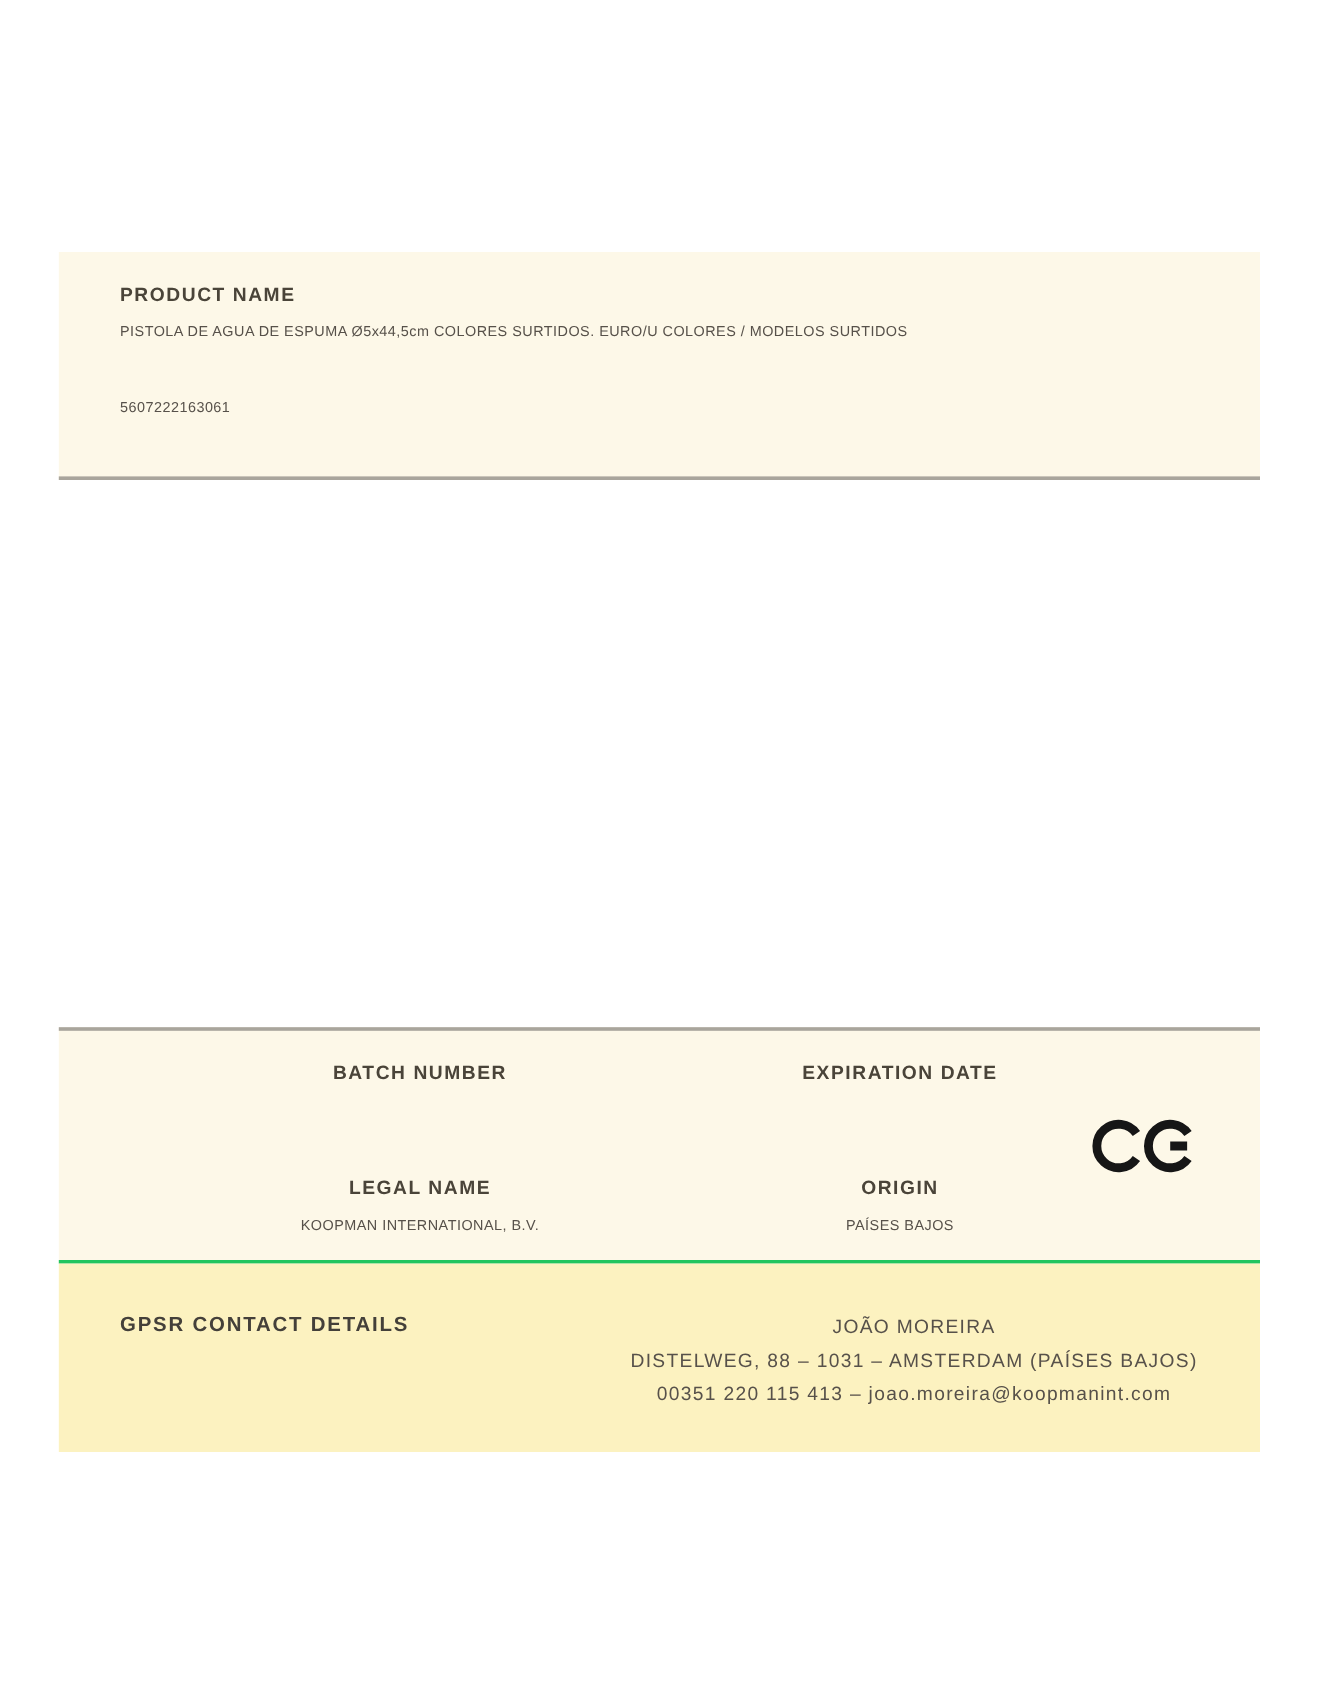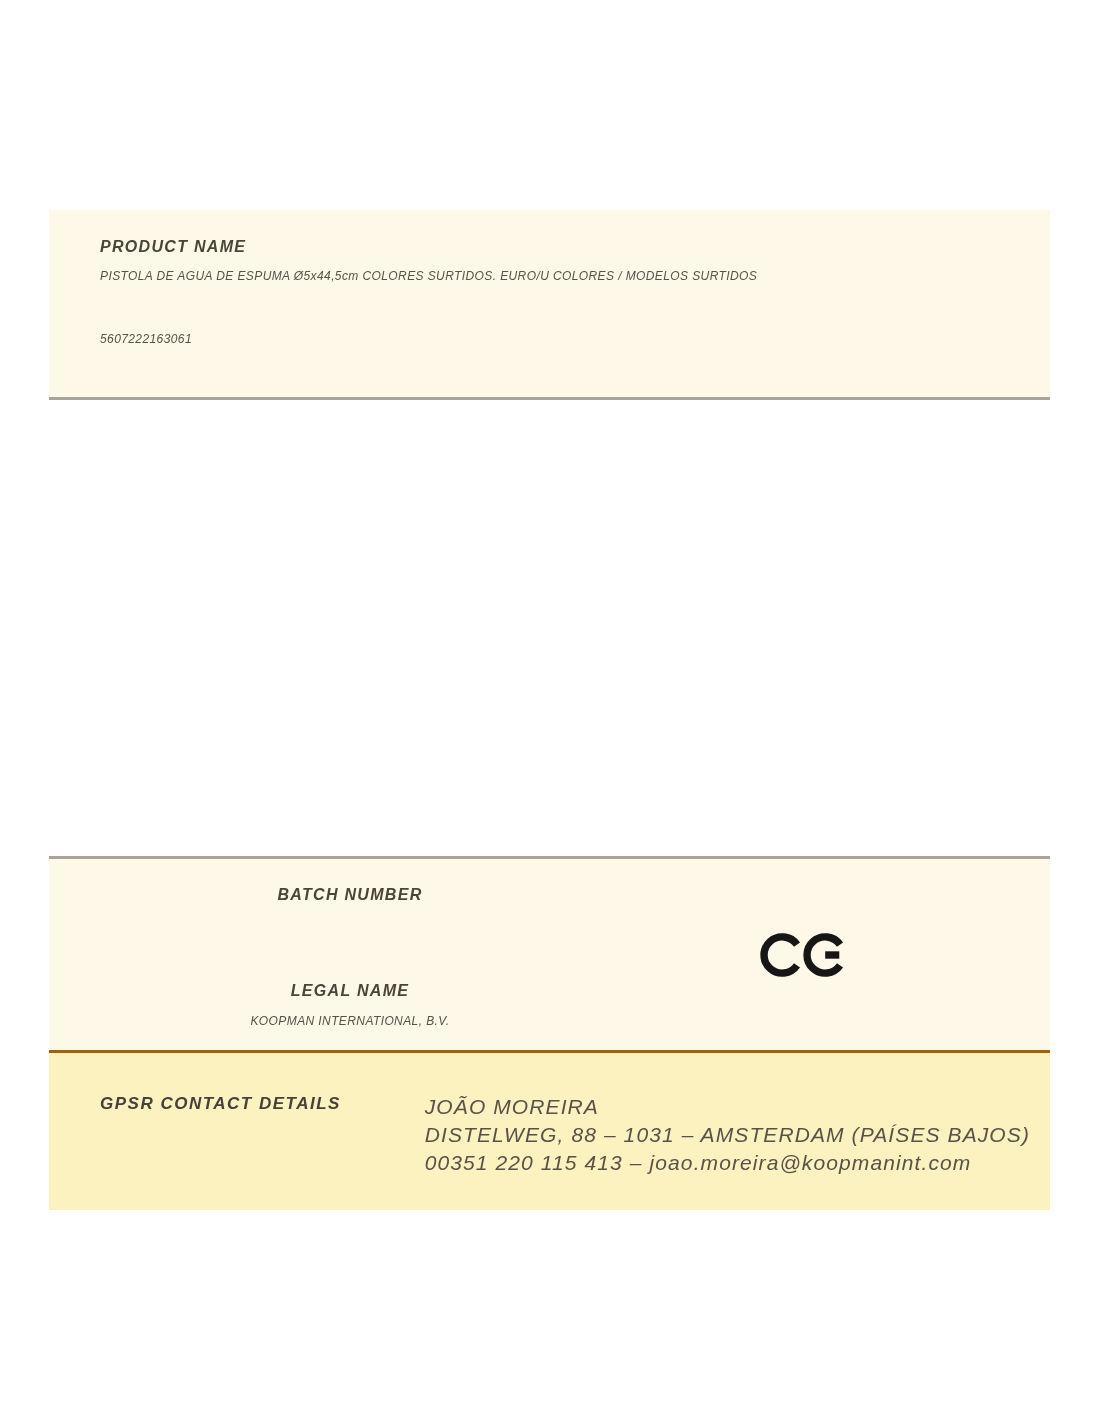--- a/index.html
+++ b/index.html
@@ -13,47 +13,46 @@
     position: relative;
     width: 1100px;
     height: 1422px;
     background: #ffffff;
     overflow: hidden;
   }
   .section {
     position: absolute;
     left: 49px;
     width: 1001px;
-    font-style: italic;
   }
   .section-product {
     top: 210px;
     height: 190px;
     background: #fdf8e8;
     border-bottom: 3px solid #a9a59c;
     padding: 28px 51px 0 51px;
   }
   .section-batch {
     top: 856px;
     height: 197px;
     background: #fdf8e8;
     border-top: 3px solid #a9a59c;
-    border-bottom: 3px solid #a16207;
+    border-bottom: 3px solid #22c55e;
     display: flex;
     align-items: stretch;
     padding-left: 51px;
   }
   .section-gpsr {
     top: 1053px;
     height: 157px;
     background: #fcf2c0;
     display: flex;
     justify-content: space-between;
     align-items: flex-start;
-    padding: 40px 20px 0 51px;
+    padding: 40px 52px 0 51px;
   }
   .field-label {
     font-size: 16px;
     font-weight: bold;
     letter-spacing: 1.3px;
     color: #4a4439;
     line-height: 18px;
   }
   .field-value {
     font-size: 12px;
@@ -86,22 +85,22 @@
   .col .field-value { margin-top: 12px; }
   
   .gpsr-title {
     font-size: 17px;
     font-weight: bold;
     letter-spacing: 1.5px;
     color: #44403a;
     line-height: 22px;
   }
   .gpsr-contact {
-    text-align: left;
-    font-size: 21px;
+    text-align: center;
+    font-size: 16px;
     letter-spacing: 1.1px;
     color: #57514a;
     line-height: 28px;
   }
   .ce-svg { display: block; }
 </style>
 </head>
 <body>
 
 <div class="page">
@@ -120,20 +119,30 @@
     <div class="col col-batch">
       <div class="field-group-top">
         <div class="field-label">BATCH NUMBER</div>
         <div class="field-value"></div>
       </div>
       <div class="field-group-bottom">
         <div class="field-label">LEGAL NAME</div>
         <div class="field-value">KOOPMAN INTERNATIONAL, B.V.</div>
       </div>
     </div>
+    <div class="col col-exp">
+      <div class="field-group-top">
+        <div class="field-label">EXPIRATION DATE</div>
+        <div class="field-value"></div>
+      </div>
+      <div class="field-group-bottom">
+        <div class="field-label">ORIGIN</div>
+        <div class="field-value">PAÍSES BAJOS</div>
+      </div>
+    </div>
     <div class="col-ce">
 
       <svg class="ce-svg" width="86" height="66" viewBox="0 0 128 70" aria-hidden="true">
         <path d="M 55.1 50.5 A 27 27 0 1 1 55.1 19.5" fill="none" stroke="#161616" stroke-width="11"></path>
         <path d="M 119.1 50.5 A 27 27 0 1 1 119.1 19.5" fill="none" stroke="#161616" stroke-width="11"></path>
         <path d="M 97 35 L 118 35" fill="none" stroke="#161616" stroke-width="11"></path>
       </svg>
     </div>
   </div>
 

